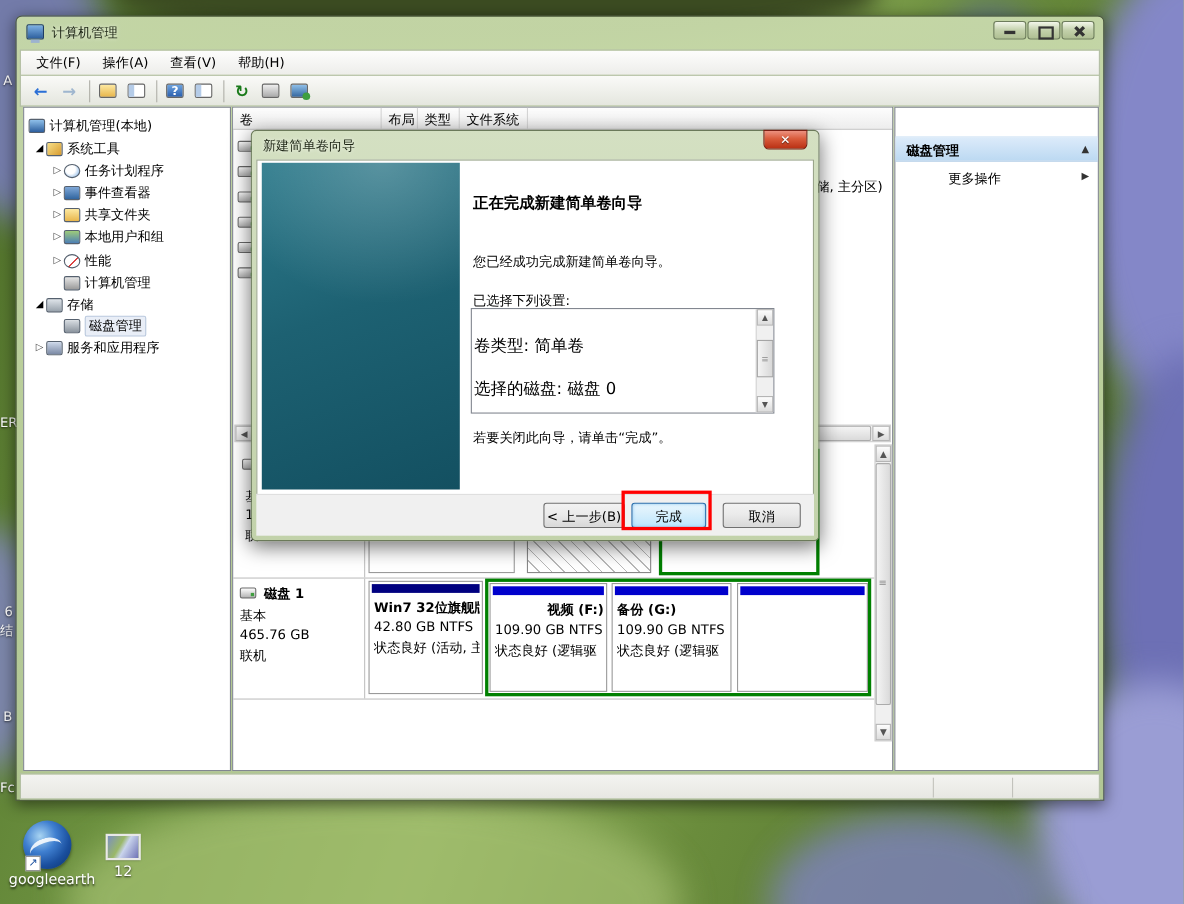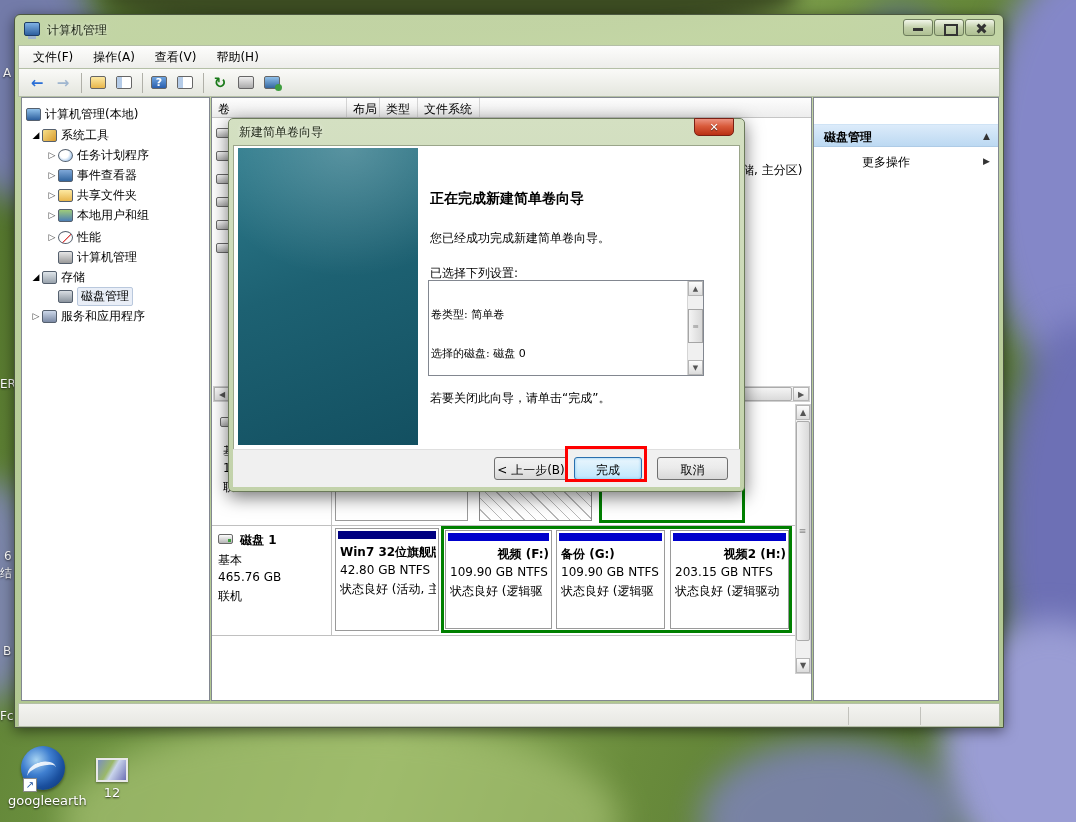--- a/index.html
+++ b/index.html
@@ -154,25 +154,25 @@
     box-shadow:0 5px 18px rgba(0,0,0,.55); }
   .dtitle { position:absolute; left:10px; top:5px; font-size:12px; color:#1c2414; text-shadow:0 0 4px rgba(255,255,255,.8); }
   .dclose { position:absolute; right:10px; top:-1px; width:40px; height:18px; border:1px solid #7a2014; border-radius:0 0 5px 5px;
     background:linear-gradient(#ec9280,#d95b3b 45%,#b93014); color:#fff; font-weight:bold; font-size:11px; text-align:center; line-height:17px;
     text-shadow:0 1px 1px rgba(0,0,0,.6); }
   .dclient { position:absolute; left:4px; right:4px; top:26px; height:306px; background:#fff; border:1px solid #9aa58a; }
   .wiz-art { position:absolute; left:4px; top:2px; width:180px; height:297px;
     background:linear-gradient(160deg,#2e7b8c 0%,#1d6172 45%,#135061 100%); overflow:hidden; }
   .wiz-art::after { content:""; position:absolute; left:-40px; top:-130px; width:300px; height:260px; border-radius:50%;
     background:radial-gradient(ellipse at center,rgba(255,255,255,.22),rgba(255,255,255,0) 70%); }
-  .wheading { position:absolute; left:196px; top:44px; width:300px; font-size:14px; font-weight:bold; }
+  .wheading { position:absolute; left:196px; top:30px; width:300px; font-size:14px; font-weight:bold; }
   .wline1 { position:absolute; left:196px; top:84px; width:300px; }
   .wline2 { position:absolute; left:196px; top:119px; width:300px; }
   .wlist { position:absolute; left:194px; top:134px; width:276px; height:96px; border:1px solid #828790; background:#fff; overflow:hidden; }
-  .wlist-inner { position:absolute; left:2px; top:1px; right:18px; font-size:11px; line-height:13px; white-space:pre; }
+  .wlist-inner { position:absolute; left:2px; top:1px; right:18px; font-size:15px; line-height:13px; white-space:pre; }
   .wlist .sb { position:absolute; right:0; top:0; bottom:0; width:16px; background:#f0f0f0; border-left:1px solid #d5d5d5; }
   .sbbtn { position:absolute; left:0; width:15px; height:15px; background:linear-gradient(#fdfdfd,#dcdcdc); border:1px solid #b5b5b5;
     font-size:7px; text-align:center; line-height:14px; color:#555; }
   .sbthumb { position:absolute; left:0; top:28px; width:15px; height:34px; background:linear-gradient(90deg,#f4f4f4,#d8d8d8); border:1px solid #a5a5a5;
     display:flex; align-items:center; justify-content:center; color:#888; font-size:8px; }
   .wline3 { position:absolute; left:196px; top:244px; width:300px; }
   .dstrip { position:absolute; left:4px; right:4px; bottom:4px; height:38px; background:#f0f0f0; border-top:1px solid #dfdfdf; }
   .dbtn { position:absolute; top:6px; height:23px; border:1px solid #707070; border-radius:3px;
     background:linear-gradient(#f2f2f2,#ebebeb 45%,#d8d8d8); text-align:center; font-size:12px; padding-top:4px; }
   .dbtn.default { border:1px solid #2a6fad; background:linear-gradient(#eaf6fd,#d7effc 45%,#bde6fd); box-shadow:0 0 3px #7fc3f0 inset; }
@@ -381,25 +381,20 @@
       <div class="pbox" style="left:344px;top:4px;width:109px;height:99px">
         <div class="pbar bar-logical"></div>
         <div class="ptext">
             <div class="pname">备份  (G:)</div>
           <div class="pline">109.90 GB NTFS</div>
           <div class="pline">状态良好 (逻辑驱</div>
           </div>
       </div>
       <div class="pbox" style="left:458px;top:4px;width:119px;height:99px">
         <div class="pbar bar-logical"></div>
-        <div class="ptext">
-            <div class="pname" style="text-align:right">视频2  (H:)</div>
-          <div class="pline">203.15 GB NTFS</div>
-          <div class="pline">状态良好 (逻辑驱动</div>
-          </div>
       </div>
     </div>
 
 
     <div class="vscroll" style="right:0;top:306px;height:270px">
       <div class="varrow" style="top:0">▲</div>
       <div class="vthumb" style="top:16px;height:220px">≡</div>
       <div class="varrow" style="bottom:0">▼</div>
     </div>
 

